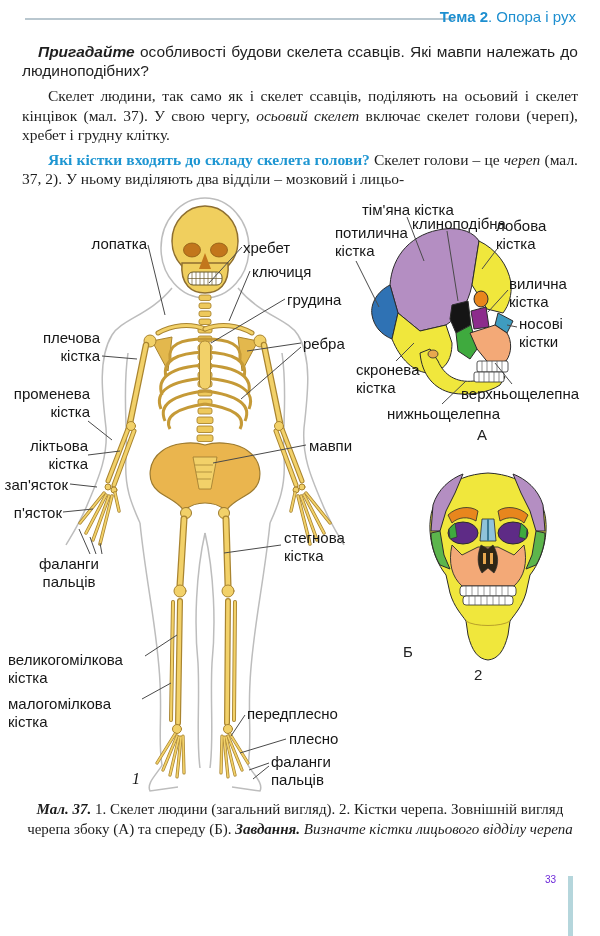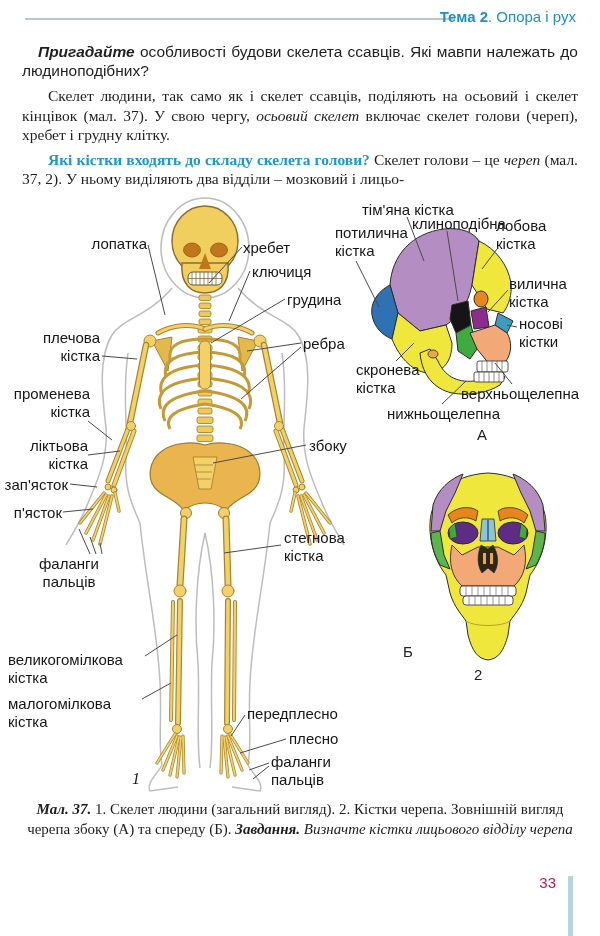--- a/index.html
+++ b/index.html
@@ -39,21 +39,21 @@
   .marker-letter { font-size:15px; color:#222; }
   
   .caption {
     width:566px; margin:6px auto 0 auto; text-align:center;
     font-family:"Liberation Serif", serif; font-size:15px; line-height:1.35; color:#1c1c1c;
   }
   .cap-lead { font-weight:bold; font-style:italic; }
   .cap-task-lead { font-weight:bold; font-style:italic;margin-top:28px; }
   .cap-task { font-style:italic; }
   
-  .pagenum { position:absolute; right:44px; top:874px; font-size:15px; color:#be185d; }
+  .pagenum { position:absolute; right:44px; top:874px; font-size:10px; color:#6d28d9; }
   .page-bar { position:absolute; right:27px; top:876px; width:5px; height:60px; background:#b5d6dc; }
 </style>
 </head>
 <body>
 
 <div class="page">
 
   <div class="header">
     <div class="header-rule"></div>
     <div class="header-text"><b>Тема 2</b><span>. Опора і рух</span></div>
@@ -328,21 +328,21 @@
     <div class="lbl r" style="left:55px; top:42px; width:92px;">лопатка</div>
     <div class="lbl nowrap" style="left:243px; top:46px;">хребет</div>
     <div class="lbl nowrap" style="left:252px; top:70px;">ключиця</div>
     <div class="lbl nowrap" style="left:287px; top:98px;">грудина</div>
     <div class="lbl r" style="left:20px; top:136px; width:80px;">плечова кістка</div>
     <div class="lbl nowrap" style="left:303px; top:142px;">ребра</div>
     <div class="lbl r" style="left:12px; top:244px; width:76px;">ліктьова кістка</div>
     <div class="lbl r" style="left:4px; top:192px; width:86px;">променева кістка</div>
     <div class="lbl r nowrap" style="left:0px; top:283px; width:68px;">зап'ясток</div>
     <div class="lbl r nowrap" style="left:0px; top:311px; width:62px;">п'ясток</div>
-    <div class="lbl nowrap" style="left:309px; top:244px;">збоку</div>
+    <div class="lbl nowrap" style="left:309px; top:244px;">мавпи</div>
     <div class="lbl c" style="left:28px; top:362px; width:82px;">фаланги пальців</div>
     <div class="lbl" style="left:284px; top:336px; width:78px;">стегнова кістка</div>
     <div class="lbl" style="left:8px; top:458px; width:140px;">великогомілкова кістка</div>
     <div class="lbl" style="left:8px; top:502px; width:140px;">малогомілкова кістка</div>
     <div class="lbl nowrap" style="left:247px; top:512px;">передплесно</div>
     <div class="lbl nowrap" style="left:289px; top:537px;">плесно</div>
     <div class="lbl" style="left:271px; top:560px; width:72px;">фаланги пальців</div>
     <div class="lbl marker-serif" style="left:132px; top:576px;">1</div>
 
     <div class="lbl nowrap" style="left:362px; top:8px;">тім'яна кістка</div>

